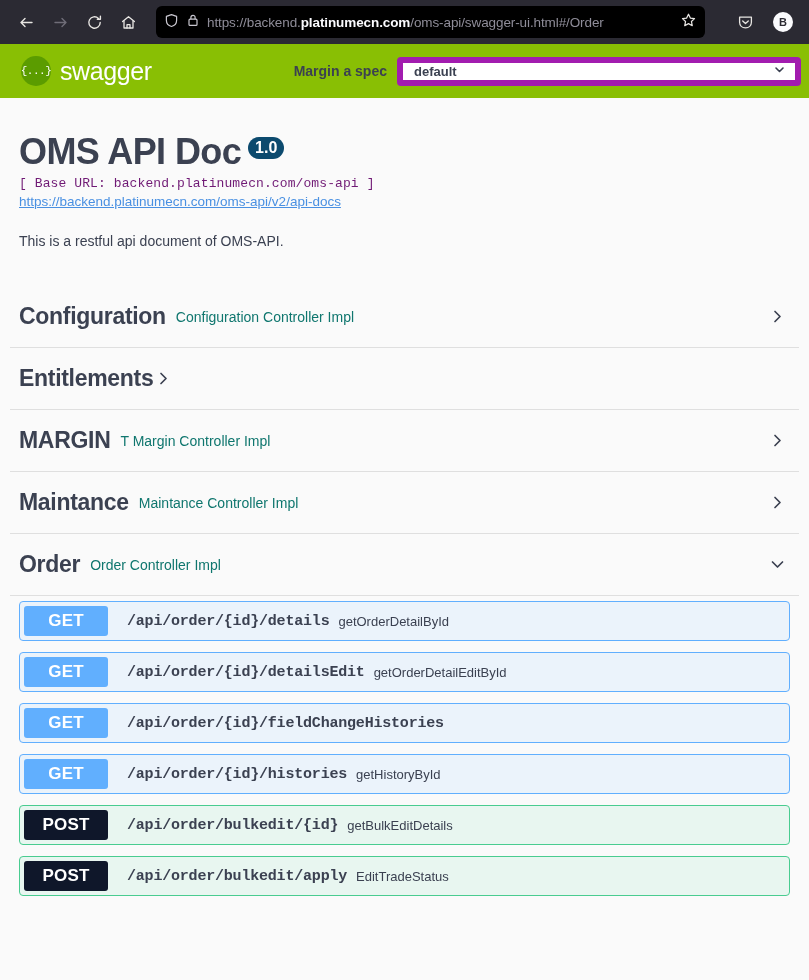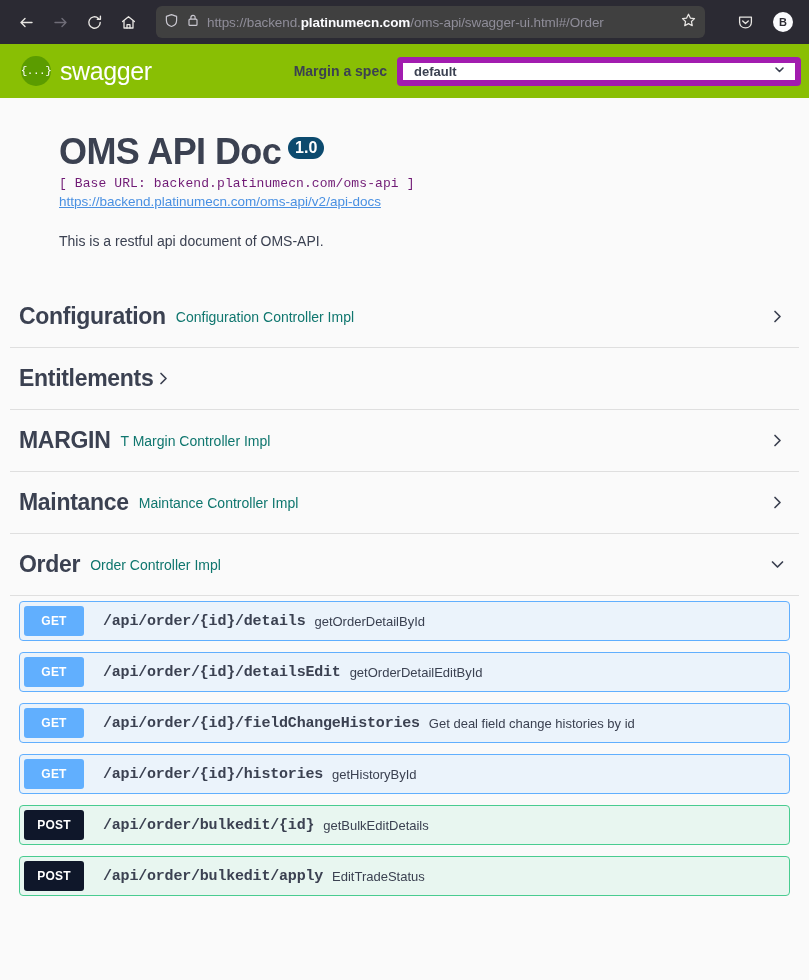--- a/index.html
+++ b/index.html
@@ -24,21 +24,21 @@
     width: 32px; height: 32px;
     display: flex; align-items: center; justify-content: center;
     border-radius: 4px;
     flex: 0 0 auto;
   }
   .nav-btn svg { display: block; }
   #urlbar {
     flex: 1 1 auto;
     height: 32px;
     margin: 0 16px 0 10px;
-    background: #404040;
+    background: #000000;
     border-radius: 6px;
     display: flex;
     align-items: center;
     padding: 0 8px;
     gap: 7px;
     min-width: 0;
   }
   #url-text {
     flex: 1 1 auto;
     color: #b5b3bd;
@@ -122,21 +122,20 @@
   }
 
   
   #page {
     background: #fafafa;
     height: 882px;
     overflow: hidden;
   }
   #info-block {
     padding: 36px 20px 0 19px;
-    margin-left: 40px;
   }
   #api-title-row {
     display: flex;
     align-items: flex-start;
     gap: 0;
   }
   #api-title {
     font-size: 36px;
     font-weight: bold;
     color: #3b4151;
@@ -227,25 +226,25 @@
   .op-row.get {
     background: #ebf3fb;
     border-color: #61affe;
   }
   .op-row.post {
     background: #e8f6f0;
     border-color: #49cc90;
   }
   .op-method {
     flex: 0 0 auto;
-    width: 60px;
+    width: 84px;
     height: 30px;
     border-radius: 3px;
     color: #fff;
-    font-size: 12px;
+    font-size: 17px;
     font-weight: bold;
     font-family: "Liberation Sans", sans-serif;
     display: flex;
     align-items: center;
     justify-content: center;
     letter-spacing: 0.2px;
   }
   .op-row.get .op-method { background: #61affe; }
   .op-row.post .op-method { background: #0f172a; }
   .op-path {
@@ -437,21 +436,20 @@
 
         <div class="op-row get">
           <span class="op-method">GET</span>
           <span class="op-path">/api/order/{id}/detailsEdit</span>
           <span class="op-summary">getOrderDetailEditById</span>
         </div>
 
         <div class="op-row get">
           <span class="op-method">GET</span>
           <span class="op-path">/api/order/{id}/fieldChangeHistories</span>
-          <span class="op-summary">Get deal field change histories by id</span>
         </div>
 
         <div class="op-row get">
           <span class="op-method">GET</span>
           <span class="op-path">/api/order/{id}/histories</span>
           <span class="op-summary">getHistoryById</span>
         </div>
 
         <div class="op-row post">
           <span class="op-method">POST</span>

